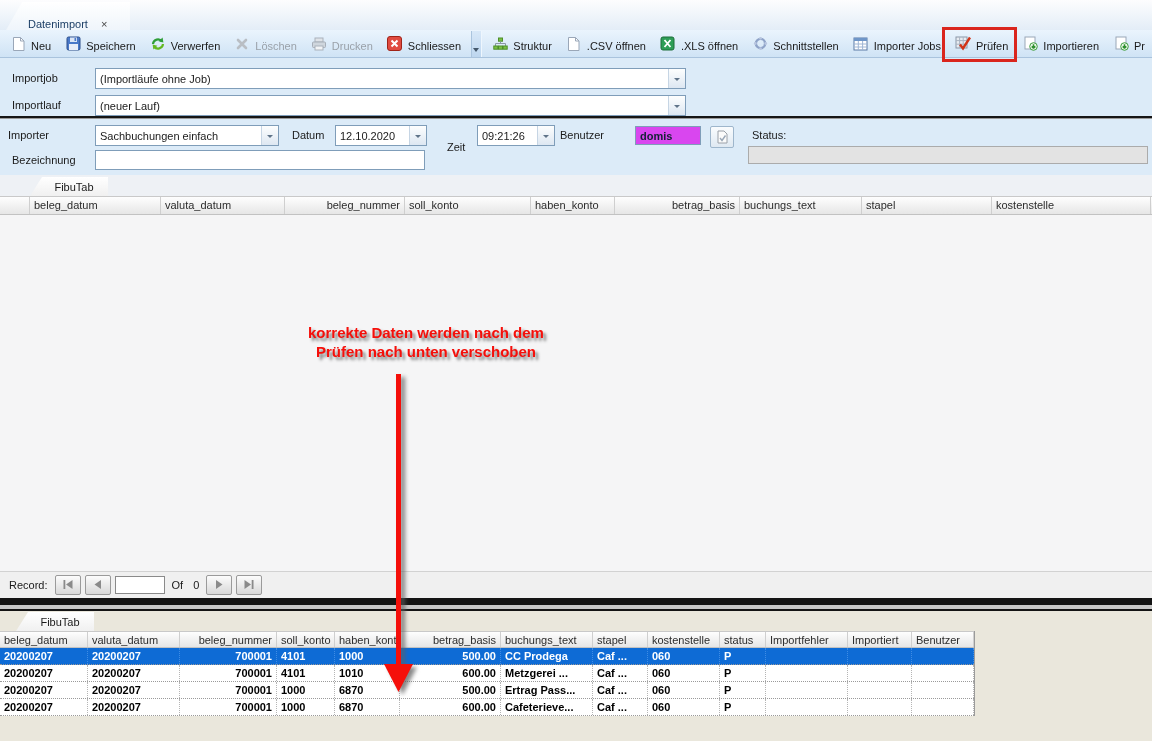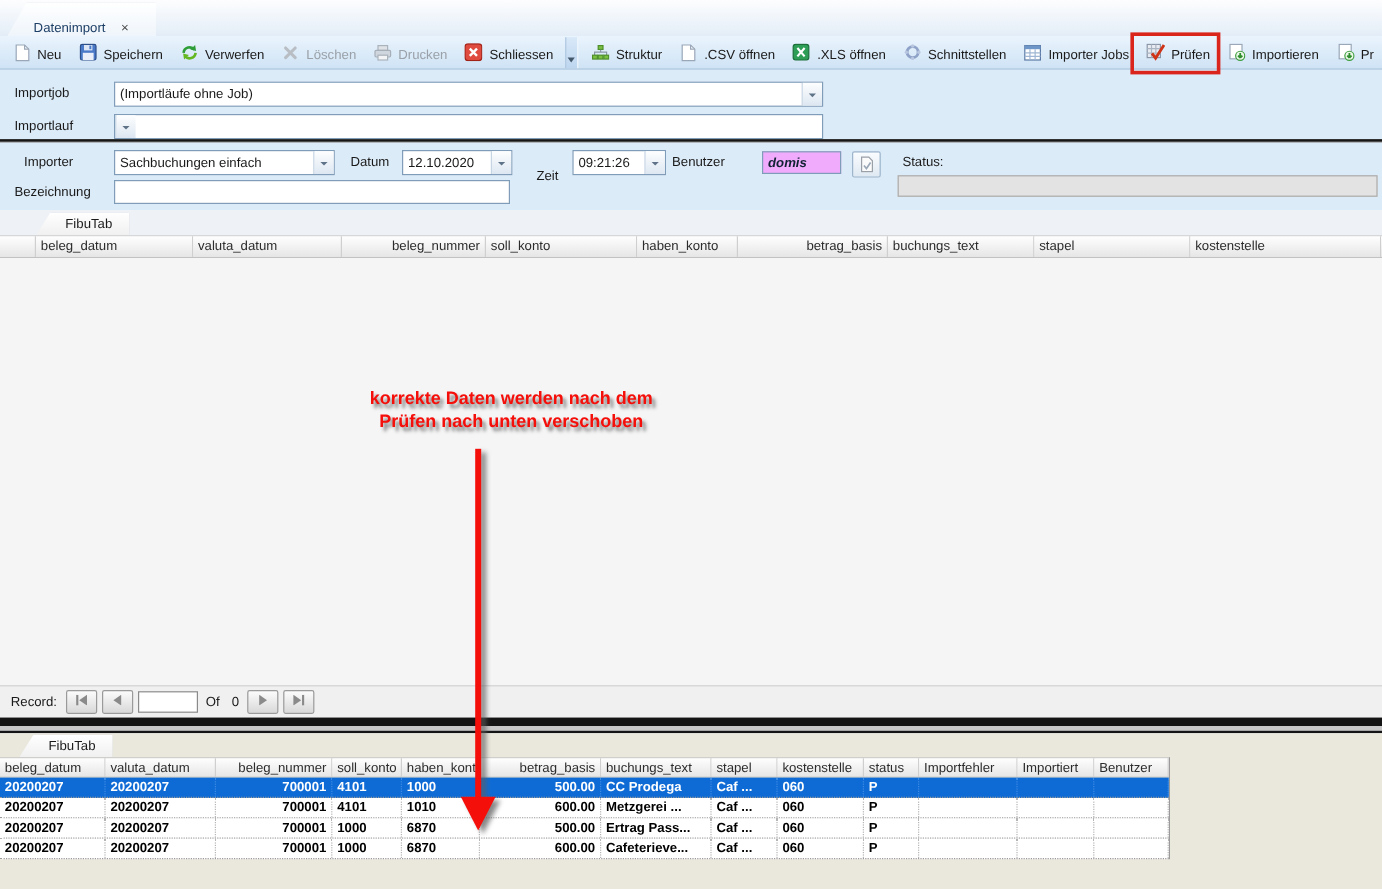--- a/index.html
+++ b/index.html
@@ -38,21 +38,21 @@
   .combo{position:absolute;height:21px;background:#fff;border:1px solid #7f9db9;
          display:flex;align-items:center;box-sizing:border-box;}
   .combo .val{flex:1;padding:0 4px;overflow:hidden;white-space:nowrap;}
   .combo .dd{width:16px;align-self:stretch;border-left:1px solid #c6d5e4;
              background:linear-gradient(#fdfefe,#dde7f2);
              display:flex;align-items:center;justify-content:center;}
   .combo .dd::after{content:"";border:3px solid transparent;border-top:4px solid #5f7档;
                     border-top-color:#5f7388;margin-top:4px;}
   .ti{position:absolute;height:20px;border:1px solid #7f9db9;background:#fff;box-sizing:border-box;
       font-family:"Liberation Sans",sans-serif;font-size:11px;padding:0 4px;}
-  .ti.green{background:#f0abfc;font-weight:bold;color:#123;font-style:italic;}
+  .ti.green{background:#d946ef;font-weight:bold;color:#123;}
   .mini-btn{position:absolute;width:22px;height:20px;border:1px solid #9eb6cc;border-radius:2px;
             background:linear-gradient(#fafcfe,#dfe9f2);display:flex;align-items:center;justify-content:center;}
   .status-bar{position:absolute;background:#e3e3e3;border:1px solid #ababab;box-sizing:border-box;}
 
   
   .grid-top{position:absolute;top:175px;left:0;right:0;height:423px;background:#f0f1f3;display:flex;flex-direction:column;}
   .tab-row{height:21px;position:relative;background:#eef1f5;}
   .small-tab{position:absolute;top:2px;height:19px;background:linear-gradient(#ffffff,#f0f0f0);
              clip-path:polygon(12px 0,100% 0,100% 100%,0 100%);
              filter:drop-shadow(0 0 1px #8a97a5);
@@ -251,28 +251,29 @@
     </div>
 
   <div class="form-upper">
     <span class="lbl" style="left:12px;top:12px">Importjob</span>
     <div class="combo" style="left:95px;top:8px;width:591px">
       <span class="val">(Importläufe ohne Job)</span>
       <span class="dd"></span>
     </div>
     <span class="lbl" style="left:12px;top:39px">Importlauf</span>
     <div class="combo" style="left:95px;top:35px;width:591px">
+      <span class="val">(neuer Lauf)</span>
       <span class="dd"></span>
     </div>
   </div>
 
   <div class="divider1"></div>
 
   <div class="form-lower">
-    <span class="lbl" style="left:20px;top:10px">Importer</span>
+    <span class="lbl" style="left:8px;top:10px">Importer</span>
     <div class="combo" style="left:95px;top:6px;width:184px">
       <span class="val">Sachbuchungen einfach</span>
       <span class="dd"></span>
     </div>
     <span class="lbl" style="left:292px;top:10px">Datum</span>
     <div class="combo" style="left:335px;top:6px;width:92px">
       <span class="val">12.10.2020</span>
       <span class="dd"></span>
     </div>
     <span class="lbl" style="left:447px;top:22px">Zeit</span>

